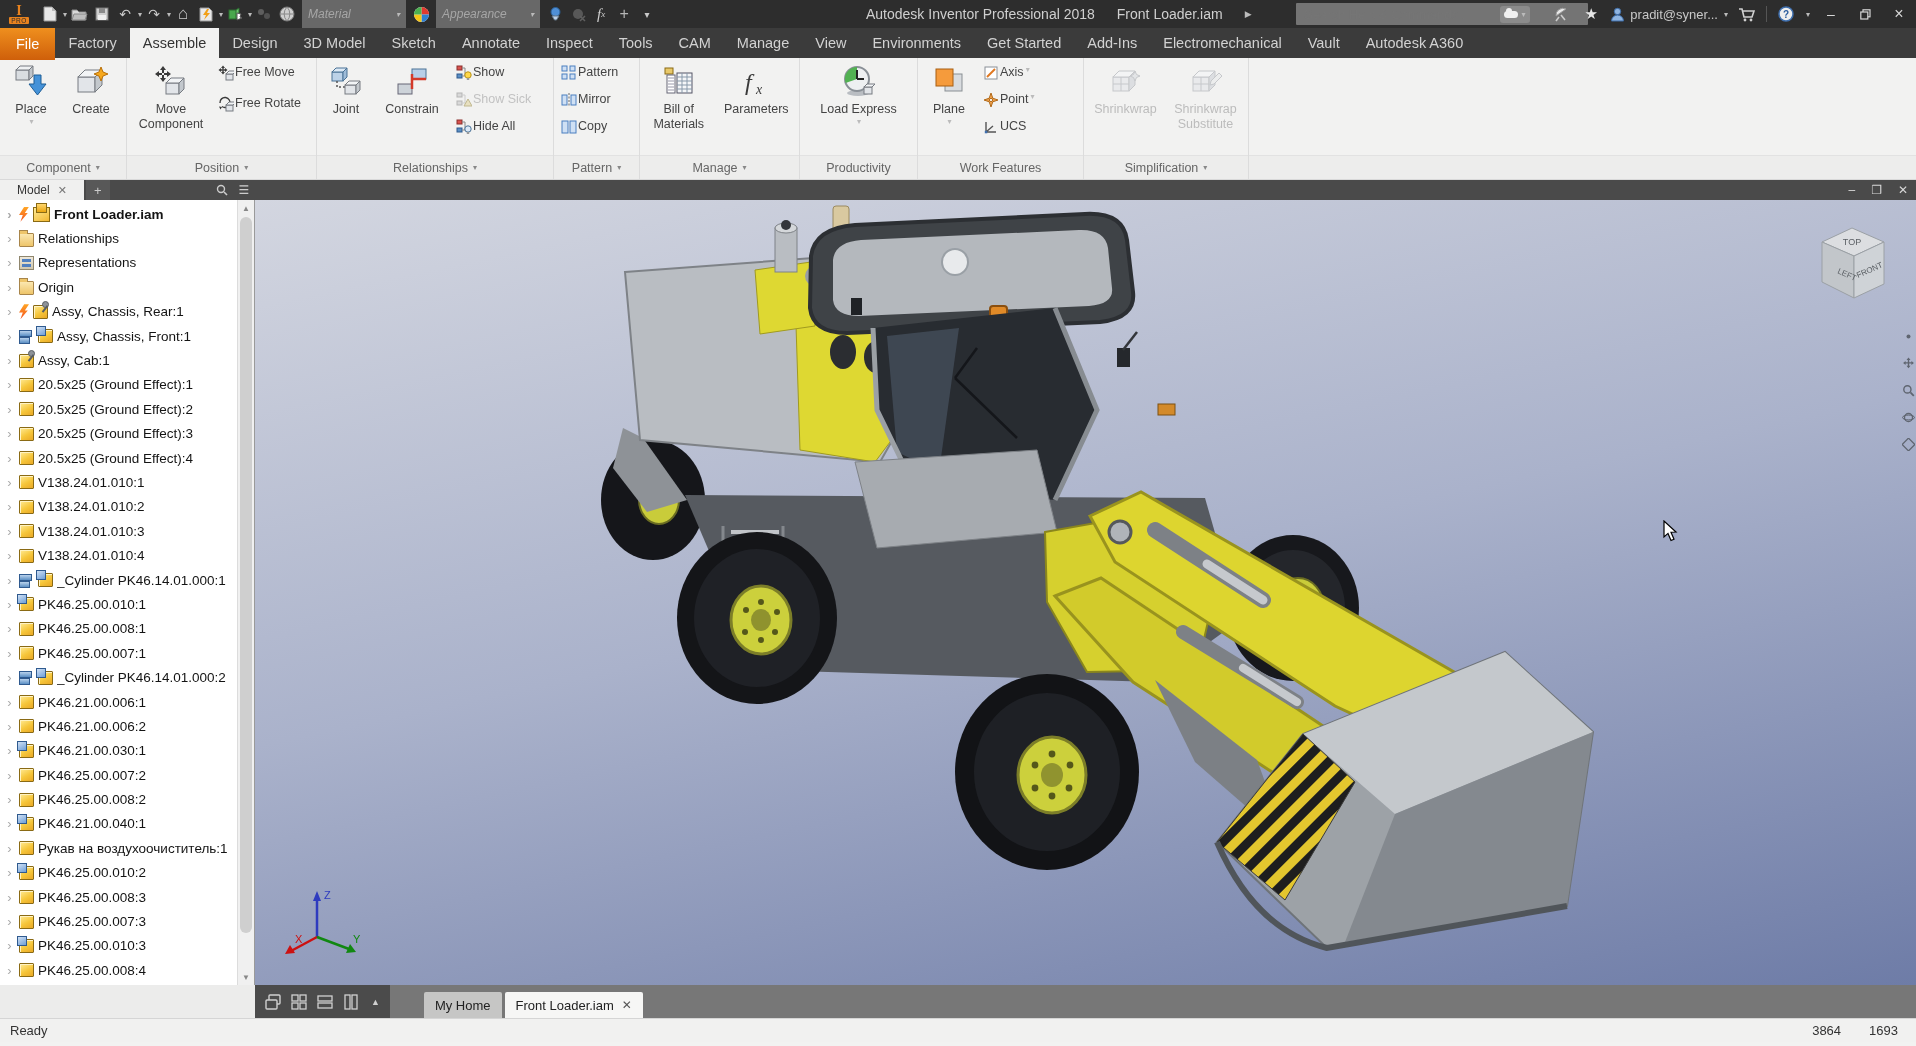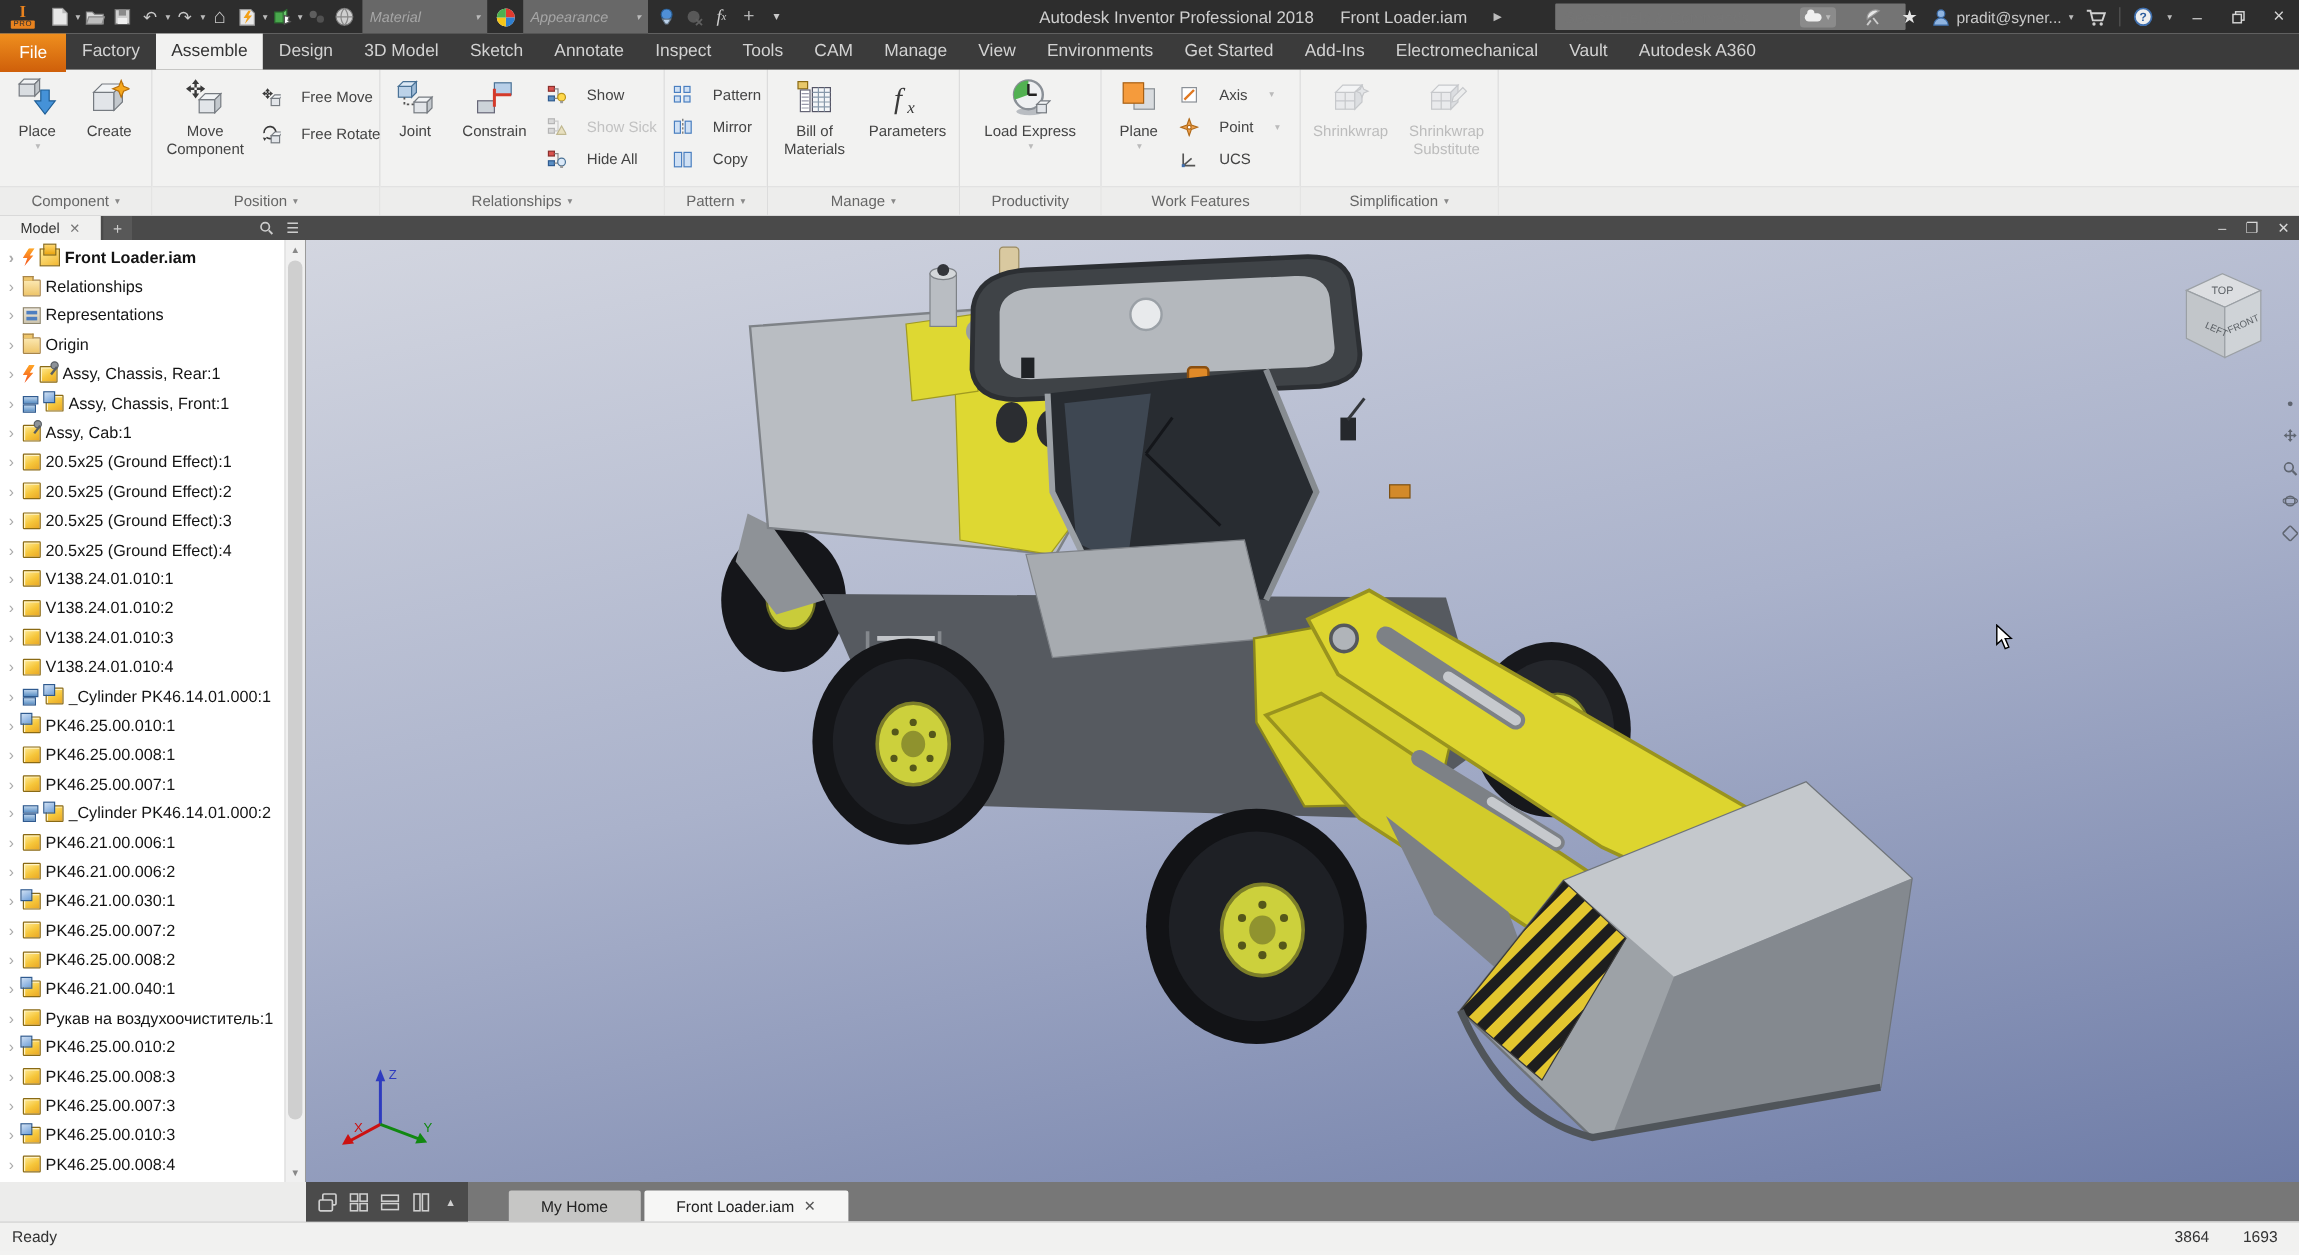--- a/index.html
+++ b/index.html
@@ -40,21 +40,21 @@
 .ribbon{height:122px;display:flex;background:#f2f2f1;border-bottom:1px solid #d9d9d9}
 .rgroup{display:flex;flex-direction:column;border-right:1px solid #dcdcdc}
 .rbody{height:98px;display:flex;align-items:flex-start;padding:2px 2px 0 2px}
 .rfoot{height:24px;display:flex;align-items:center;justify-content:center;gap:4px;font-size:12.5px;color:#666;background:#ededec;border-top:1px solid #e2e2e2}
 .rfoot.express{background:#85e785;color:#14591c;font-weight:bold}
 .rfoot .car{color:#888}
 .bb{height:94px;display:flex;flex-direction:column;align-items:center;padding-top:5px;font-size:12.5px;color:#444;text-align:center;line-height:1.18;cursor:default}
 .bb svg{width:34px;height:34px;margin-bottom:3px;flex:none}
 .bb.disabled{color:#bcbcbc}
 .scol{display:flex;flex-direction:column;padding-top:5px}
-.sb{display:flex;align-items:center;gap:17px;height:27px;font-size:12.5px;color:#444;padding:0 5px;white-space:nowrap;cursor:default}
+.sb{display:flex;align-items:flex-start;gap:1px;height:27px;font-size:12.5px;color:#444;padding:0 5px;white-space:nowrap;cursor:default}
 .sb.tall{height:31px}
 .sb svg{width:16px;height:16px;flex:none}
 .sb.disabled{color:#c2c2c2}
 
 
 .docbar{height:20px;background:#4a4a4a;display:flex;align-items:stretch}
 .docbar-left{width:255px;display:flex;align-items:stretch}
 .model-tab{background:#f0f0ef;color:#333;font-size:12px;display:flex;align-items:center;gap:8px;padding:0 17px}
 .model-tab .x{color:#777;font-size:11px}
 .plus-tab{width:24px;display:flex;align-items:center;justify-content:center;color:#ccc;font-size:13px;background:#585858;margin-left:2px}
@@ -98,21 +98,21 @@
 .triad{position:absolute;left:28px;bottom:28px;width:90px;height:72px}
 .cursor{position:absolute;left:1408px;top:320px;width:16px;height:22px}
 
 
 .tabbar{height:33px;background:#777;display:flex;align-items:flex-end}
 .tabbar .leftpane{width:255px;height:33px;background:#ececeb;flex:none}
 .bstrip{height:33px;background:#4b4b4b;display:flex;align-items:center;gap:10px;padding:0 10px}
 .bstrip svg{display:block}
 .btri{color:#d0d0d0;font-size:9px;margin-left:2px}
 .dtabs{display:flex;align-items:flex-end;margin-left:34px;gap:3px}
-.dtab{height:26px;display:flex;align-items:center;gap:8px;padding:0 27px;font-size:13px;background:#c6c6c5;color:#222;border-radius:2px 2px 0 0}
+.dtab{height:26px;display:flex;align-items:center;gap:8px;padding:0 11px;font-size:13px;background:#c6c6c5;color:#222;border-radius:2px 2px 0 0}
 .dtab.active{background:#f6f6f5}
 .dtab .x{color:#555;font-size:12px}
 
 
 .statusbar{height:24px;background:#f1f1f0;border-top:1px solid #d5d5d5;display:flex;align-items:center;padding:0 10px;font-size:13px;color:#333}
 .statusnums{margin-left:auto;display:flex;gap:28px;padding-right:8px}
 </style>
 </head>
 <body>
 

